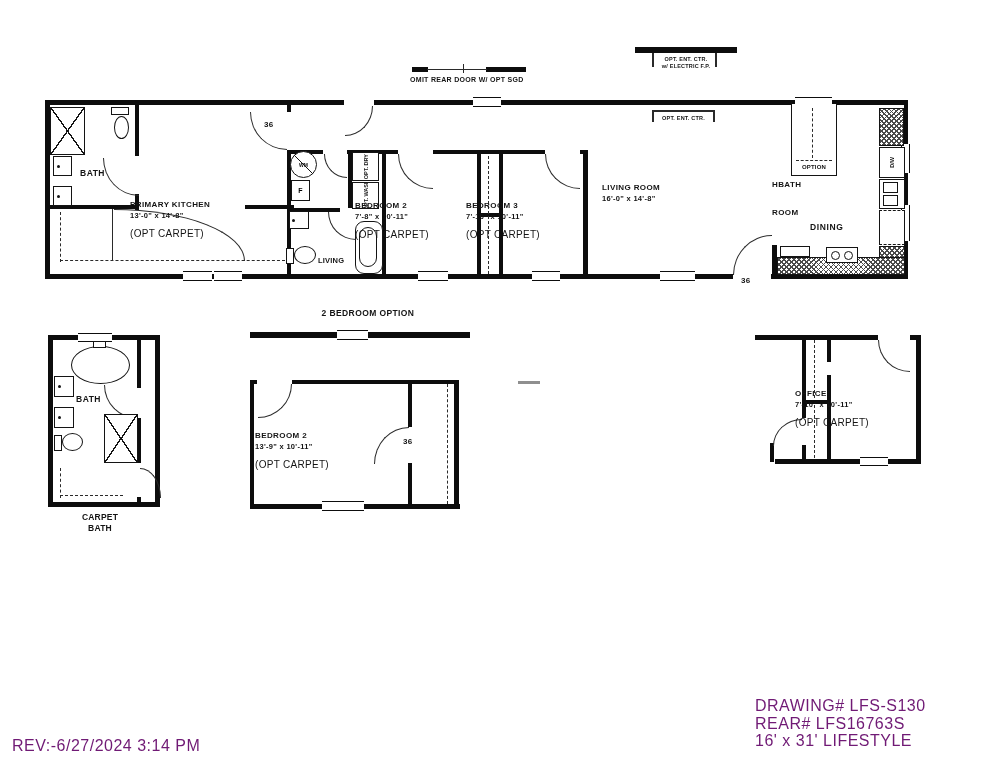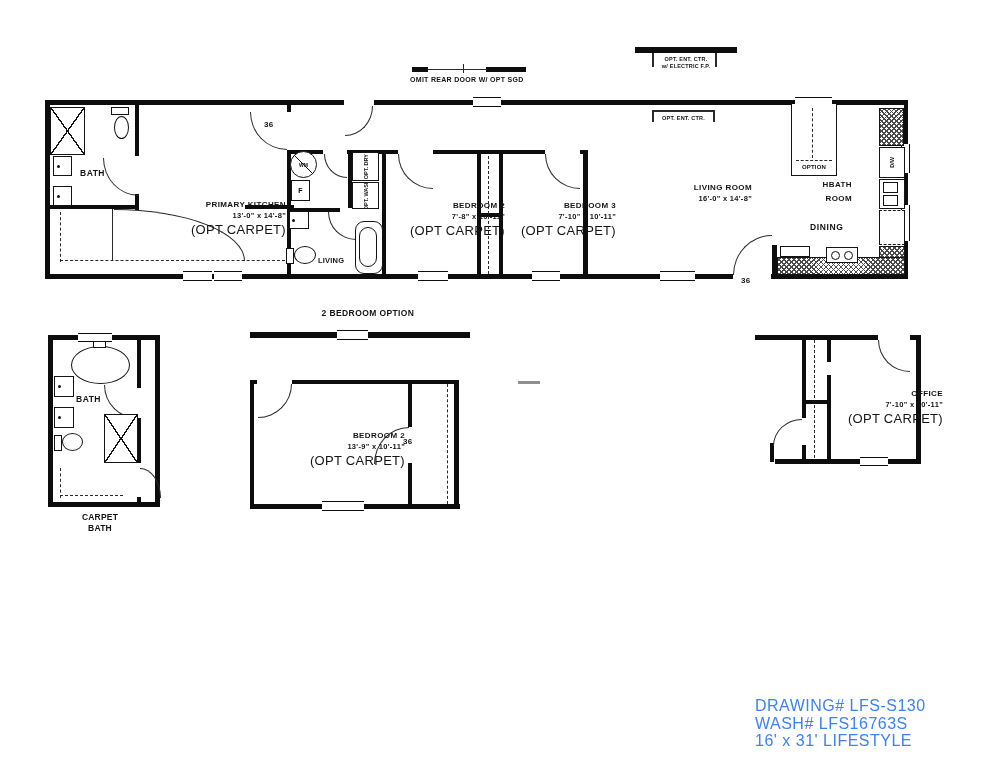--- a/index.html
+++ b/index.html
@@ -24,29 +24,29 @@
     background:linear-gradient(to top right,transparent calc(50% - .7px),#141414 calc(50% - .7px) calc(50% + .7px),transparent calc(50% + .7px)) #fff;
     font-size:5px;font-weight:bold;color:#141414}
   .hatch{position:absolute;border:1px solid #141414;background-image:
     repeating-linear-gradient(45deg,#4a4a4a 0 1px,transparent 1px 3.5px),
     repeating-linear-gradient(-45deg,#4a4a4a 0 1px,transparent 1px 3.5px);background-color:#fff}
   .dashv{position:absolute;border-left:1.3px dashed #2a2a2a}
   .dashh{position:absolute;border-top:1.3px dashed #2a2a2a}
   .thin{position:absolute;background:#2a2a2a}
   .lbl{position:absolute;font-weight:bold;color:#141414;white-space:nowrap;letter-spacing:.2px}
   .ctr{text-align:center}
-  .roomlbl{position:absolute;text-align:right;color:#141414}
+  .roomlbl{position:absolute;text-align:left;color:#141414}
   .roomlbl .nm{font-weight:bold;font-size:8px;letter-spacing:.4px}
   .roomlbl .dm{font-weight:bold;font-size:7.5px;margin-top:2px;letter-spacing:.3px}
-  .roomlbl .op{font-size:13px;margin-top:2px;letter-spacing:.3px}
+  .roomlbl .op{font-size:10px;margin-top:8px;letter-spacing:.3px}
   .vbox{position:absolute;border:1.4px solid #141414;background:#fff;display:flex;align-items:center;justify-content:center;overflow:hidden}
   .vtxt{writing-mode:vertical-rl;transform:rotate(180deg);font-size:5.5px;font-weight:bold;color:#141414;white-space:nowrap}
   .dot{position:absolute;width:3px;height:3px;background:#141414;border-radius:50%}
   .burner{position:absolute;border:1.2px solid #141414;border-radius:50%;background:#fff}
-  .footer{position:absolute;font-size:16px;color:#3b82f6;letter-spacing:.5px;white-space:nowrap}
+  .footer{position:absolute;font-size:16px;color:#701a75;letter-spacing:.5px;white-space:nowrap}
 </style>
 </head>
 <body>
 
 <div class="canvas">
 
   <div class="wall" style="left:412px;top:67px;width:16px;height:5px"></div>
   <div class="wall" style="left:486px;top:67px;width:40px;height:5px"></div>
   <div class="thin" style="left:427px;top:69px;width:60px;height:1.3px"></div>
   <div class="thin" style="left:463px;top:64px;width:1.3px;height:9px"></div>
@@ -172,21 +172,21 @@
   <div class="thin" style="left:713px;top:110px;width:2px;height:12px"></div>
   <div class="lbl ctr" style="left:652px;top:115px;width:63px;font-size:5.5px">OPT. ENT. CTR.</div>
   <div class="lbl" style="left:741px;top:276px;font-size:8px;font-weight:600">36</div>
 
   <div style="position:absolute;left:791px;top:104px;width:46px;height:72px;border-left:1.2px solid #141414;border-right:1.2px solid #141414;border-bottom:1.2px solid #141414;background:#fff"></div>
   <div class="dashv" style="left:812px;top:108px;height:50px"></div>
   <div class="dashh" style="left:796px;top:160px;width:36px"></div>
   <div class="lbl ctr" style="left:791px;top:164px;width:46px;font-size:6px;font-weight:600">OPTION</div>
   <div class="roomlbl" style="left:772px;top:180px;width:80px">
     <div class="nm">HBATH</div>
-    <div class="nm" style="margin-top:5px">ROOM</div>
+    <div class="nm" style="margin-top:19px">ROOM</div>
   </div>
 
   <div class="lbl" style="left:810px;top:222px;font-size:8.5px;letter-spacing:.6px">DINING</div>
   <div class="hatch" style="left:879px;top:108px;width:25px;height:38px"></div>
   <div class="vbox" style="left:879px;top:147px;width:26px;height:31px">
       <span class="vtxt">D/W</span>
     </div>
   <div class="fix" style="left:879px;top:179px;width:26px;height:30px">
     <div style="position:absolute;left:3px;top:2px;width:15px;height:11px;border:1.2px solid #141414"></div>
     <div style="position:absolute;left:3px;top:15px;width:15px;height:11px;border:1.2px solid #141414"></div>
@@ -267,19 +267,20 @@
   <div class="wall" style="left:827px;top:403px;width:4px;height:59px"></div>
   <div class="wall" style="left:770px;top:443px;width:4px;height:19px"></div>
   <div class="arc arc-bl" style="left:878px;top:340px;width:32px;height:32px"></div>
   <div class="arc arc-tl" style="left:773px;top:419px;width:29px;height:27px"></div>
   <div class="roomlbl" style="left:795px;top:389px;width:148px">
     <div class="nm">OFFICE</div>
     <div class="dm">7'-10" x  10'-11"</div>
     <div class="op">(OPT CARPET)</div>
   </div>
 
+  <div class="footer" style="left:12px;top:737px">REV:-6/27/2024 3:14 PM</div>
   <div class="footer" style="left:755px;top:697px;line-height:17.6px">
     <div>DRAWING# LFS-S130</div>
-    <div>WASH# LFS16763S</div>
+    <div>REAR# LFS16763S</div>
     <div>16' x 31' LIFESTYLE</div>
   </div>
 
 </div>
 
 </body></html>

